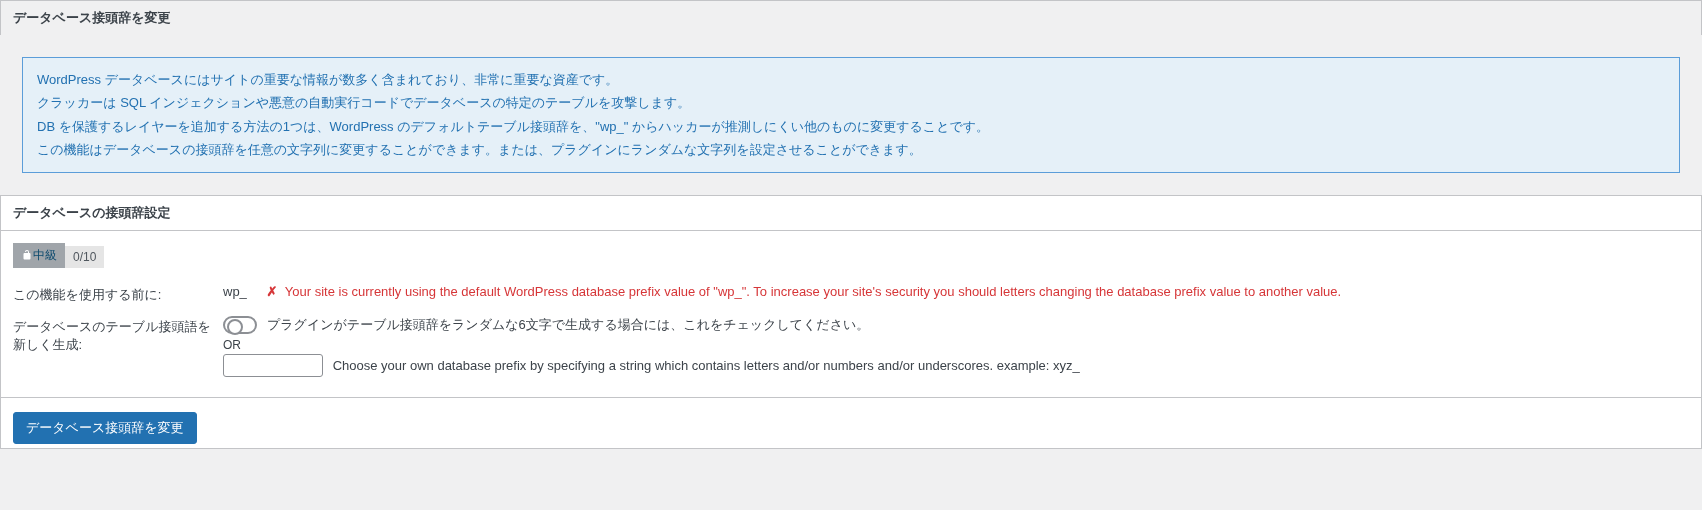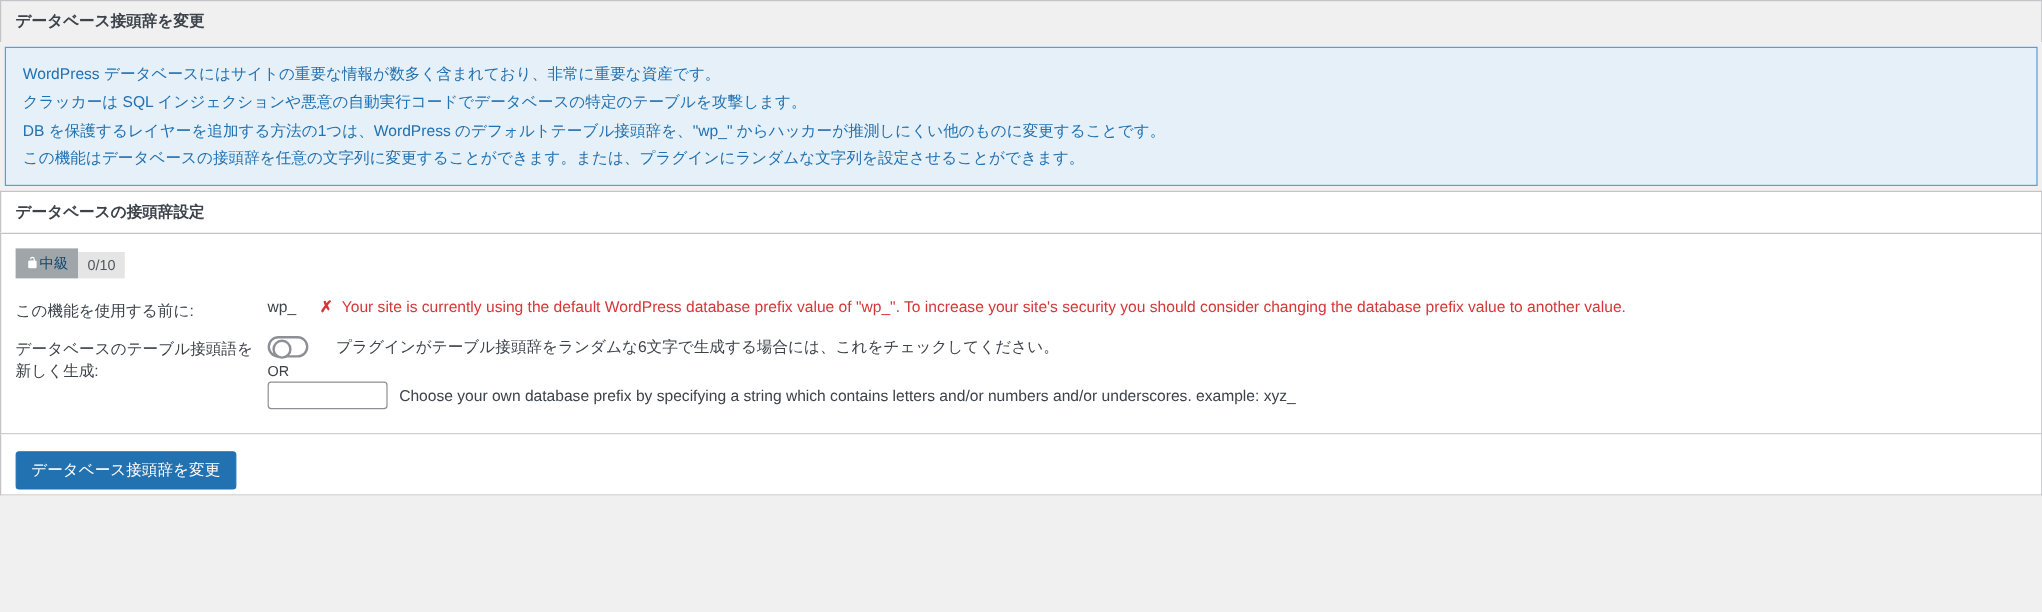--- a/index.html
+++ b/index.html
@@ -13,21 +13,21 @@
   .header-bar {
     background: #f0f0f1;
     border: 1px solid #c3c4c7;
     border-bottom: none;
     padding: 8px 12px;
     font-weight: 600;
   }
   .info-box {
     background: #e5f0f8;
     border: 1px solid #5b9dd9;
-    margin: 4px;
+    margin: 22px;
     padding: 10px 14px;
     color: #2271b1;
     line-height: 1.8;
   }
   .section-title {
     background: #fff;
     border: 1px solid #c3c4c7;
     border-bottom: none;
     padding: 8px 12px;
     font-weight: 700;
@@ -70,21 +70,21 @@
   .form-label {
     width: 210px;
     flex-shrink: 0;
     font-weight: 400;
     padding-top: 2px;
   }
   .form-field { flex: 1; }
   .prefix-value { color: #3c434a; margin-right: 16px; }
   .cross-mark { color: #d63638; font-weight: bold; margin-right: 4px; }
   .warn-text { color: #d63638; }
-  .toggle-wrap { display: flex; align-items: center; gap: 23px; }
+  .toggle-wrap { display: flex; align-items: center; gap: 10px; }
   .toggle {
     width: 34px; height: 18px;
     border: 2px solid #8c8f94;
     border-radius: 999px;
     position: relative;
     background: #fff;
     cursor: pointer;
   }
   .toggle::after {
     content: "";
@@ -140,21 +140,21 @@
       <span>中級</span>
     </span><span class="badge-score">0/10</span>
   </div>
 
 
   <div class="form-row">
     <div class="form-label">この機能を使用する前に:</div>
     <div class="form-field">
       <span class="prefix-value">wp_</span>
       <span class="cross-mark">✗</span>
-      <span class="warn-text">Your site is currently using the default WordPress database prefix value of "wp_". To increase your site's security you should consider changing the database prefix value to another value.</span>
+      <span class="warn-text">Your site is currently using the default WordPress database prefix value of "wp_". To increase your site's security you should letters changing the database prefix value to another value.</span>
     </div>
   </div>
 
   <div class="form-row">
     <div class="form-label">データベースのテーブル接頭語を新しく生成:</div>
     <div class="form-field">
       <div class="toggle-wrap">
         <div class="toggle"></div>
         <span>プラグインがテーブル接頭辞をランダムな6文字で生成する場合には、これをチェックしてください。</span>
       </div>

